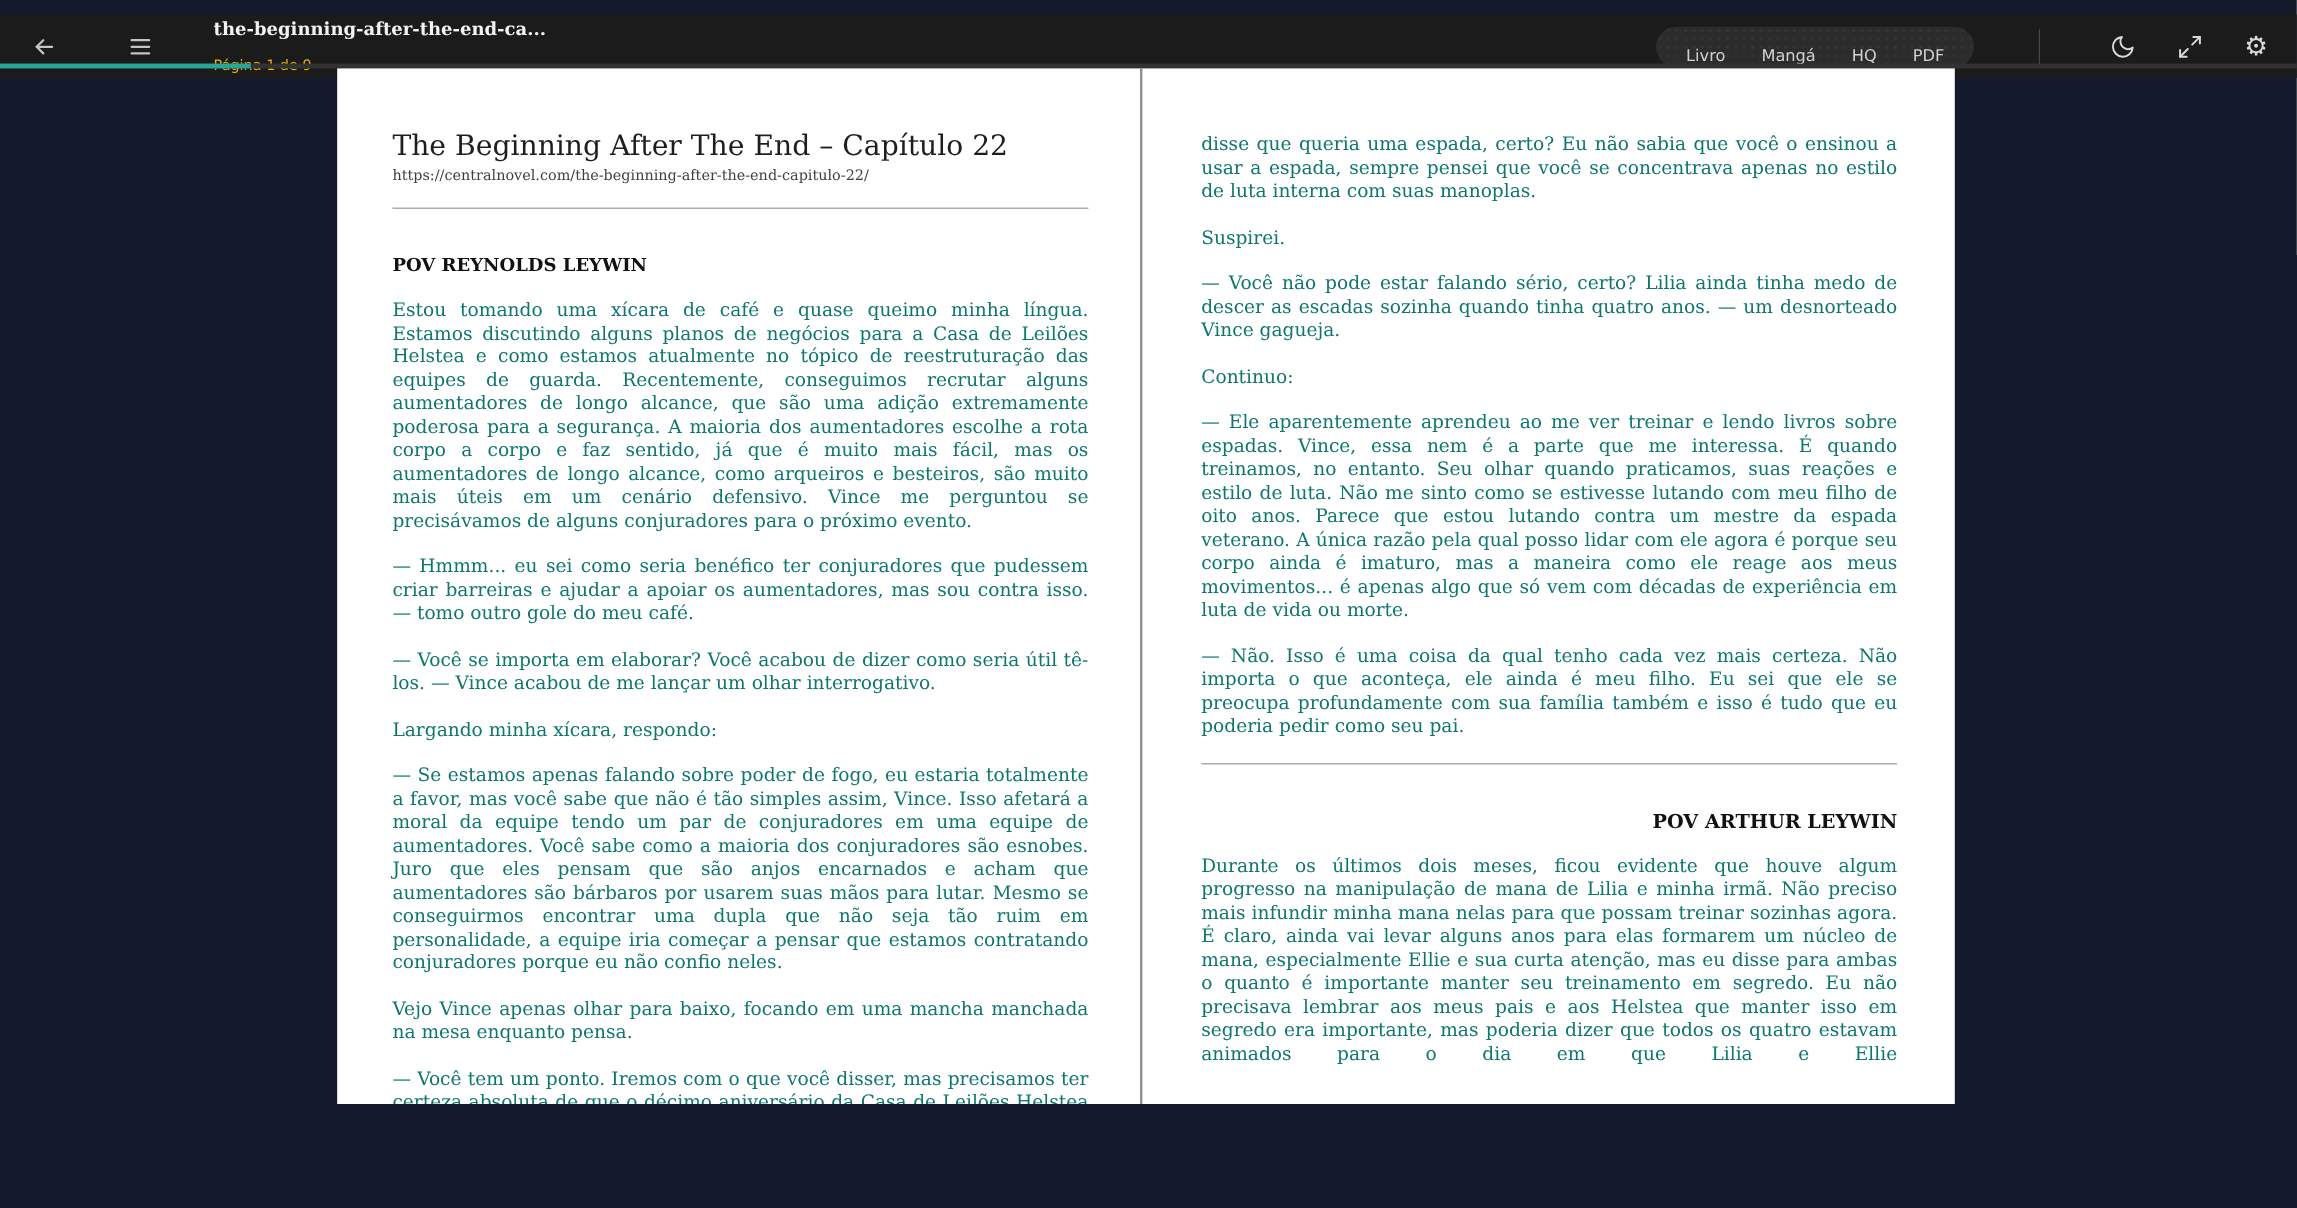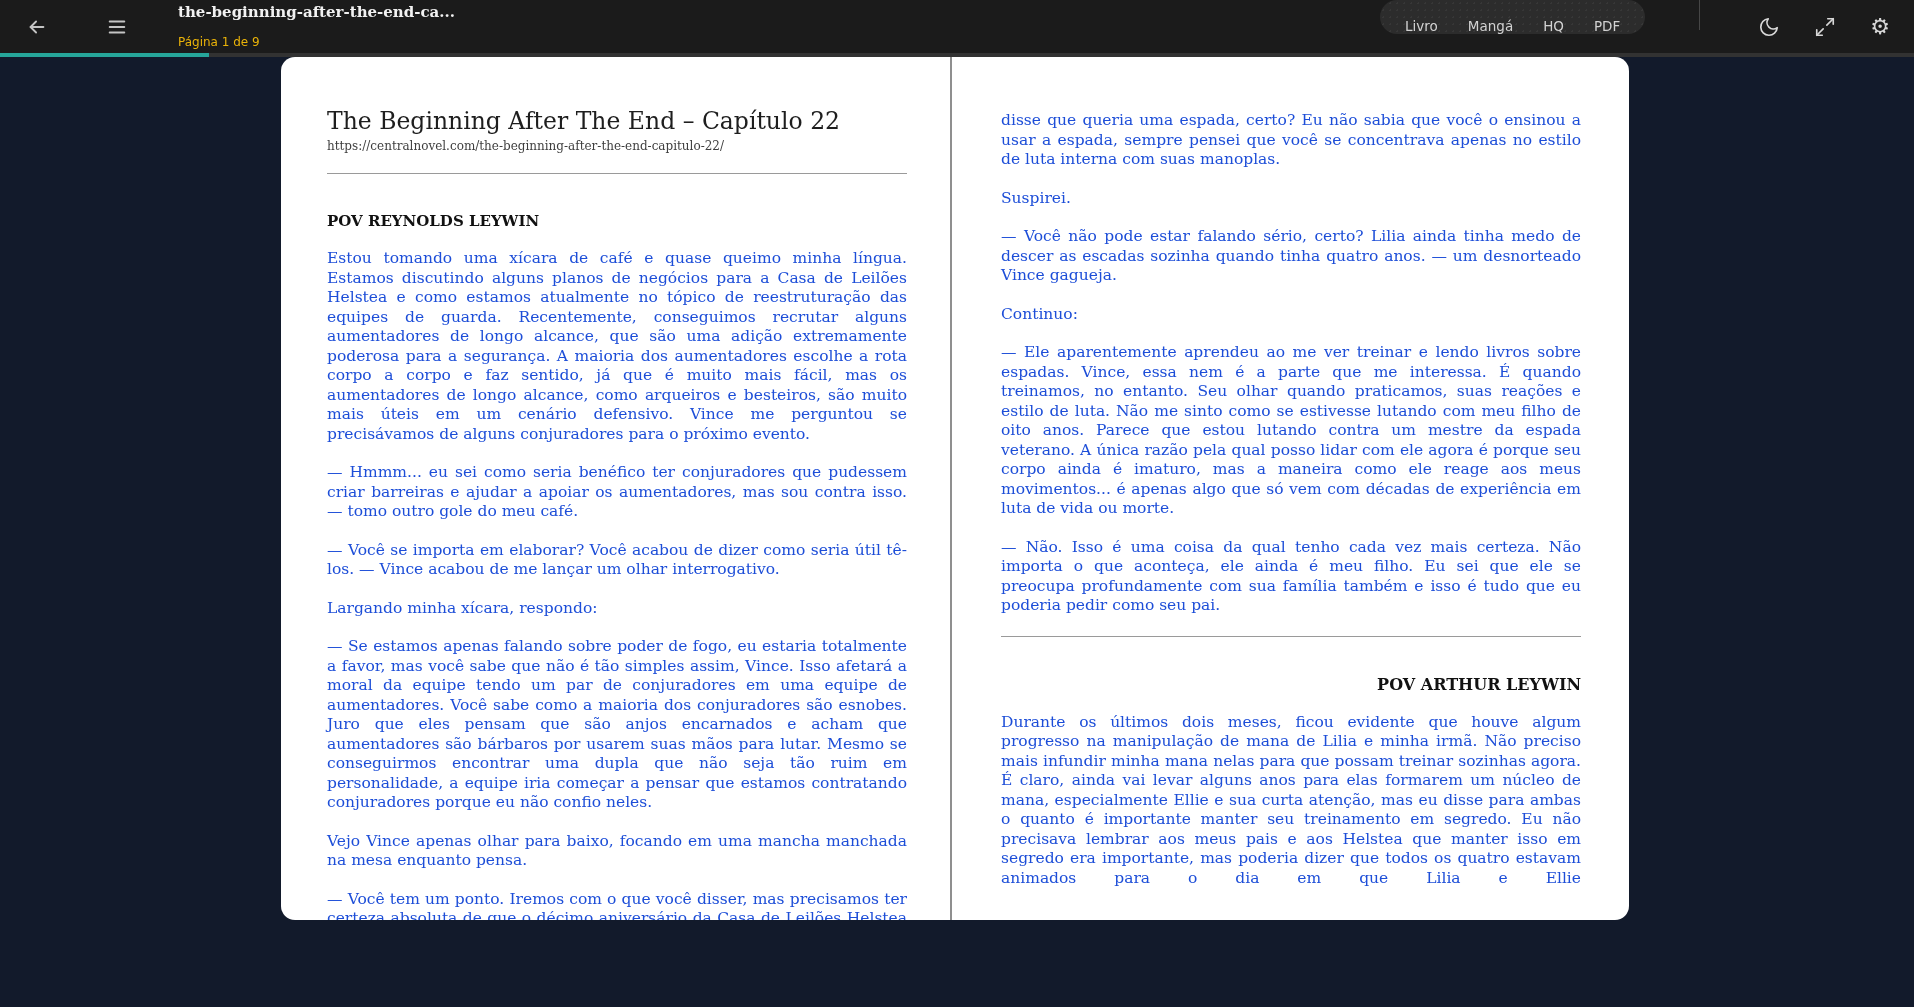--- a/index.html
+++ b/index.html
@@ -1,22 +1,22 @@
 <!DOCTYPE html>
 <html><head>
 <meta charset="utf-8">
 <style>
   * { margin:0; padding:0; box-sizing:border-box; }
   html,body { width:1914px; height:1007px; overflow:hidden; }
   body { background:#121a2b; font-family:"DejaVu Sans","Liberation Sans",sans-serif; }
 
   
   .topbar {
-    position:absolute; top:0; left:0; width:1914px; height:53px;
-    background:#1b1b1b; display:flex; padding:0 20px 0 22px;gap:28px;
+    position:absolute; top:12px; left:0; width:1914px; height:53px;
+    background:#1b1b1b; display:flex; align-items:center; padding:0 20px 0 22px;gap:28px;
   }
   .icon-btn { background:none; border:none; cursor:pointer; display:flex; align-items:center; justify-content:center; padding:4px; }
   .icon-btn svg { display:block; }
   .menu-btn { margin-left:22px; }
   .title-block { margin-left:18px; display:flex; flex-direction:column; justify-content:center; }
   .doc-title { color:#f2f2f2; font-family:"DejaVu Serif","Liberation Serif",serif; font-weight:bold; font-size:15px; line-height:17px; }
   .doc-subtitle { color:#eab308; font-size:12px; line-height:14px; margin-top:14px; }
   .topbar-spacer { flex:1; }
 
   .format-group {
@@ -35,21 +35,21 @@
   .right-icons { display:flex; align-items:center; gap:26px; }
   .gear-glyph { font-size:22px; color:#d8d8d8; line-height:22px; }
 
   
   .progress-track { position:absolute; top:53px; left:0; width:1914px; height:4px; background:#323232; }
   .progress-fill { height:100%; background:#26a69a; }
 
   
   .reader {
     position:absolute; top:57px; left:281px; width:1348px; height:863px;
-    background:#ffffff; display:flex;border-radius:14px;
+    background:#ffffff; display:flex;
   }
   .page { height:100%; overflow:hidden; }
   .page-left  { width:671px; padding:50px 43px 0 46px; border-right:2px solid #8f8f8f; }
   .page-right { width:675px; padding:54px 46px 0 49px; }
 
   .chapter-title {
     font-family:"DejaVu Serif","Liberation Serif",serif; font-weight:normal;
     font-size:23.5px; color:#1e1e1e; line-height:28px;
   }
   .chapter-url {
@@ -62,21 +62,21 @@
   .pov-heading {
     font-family:"DejaVu Serif","Liberation Serif",serif; font-weight:bold;
     font-size:15px; color:#111; margin:38px 0 19px 0;
   }
   .page-right .pov-heading-r {
     font-family:"DejaVu Serif","Liberation Serif",serif; font-weight:bold;
     font-size:16px; color:#111; margin:0 0 19px 0;text-align:right;
   }
   .body-text p {
     font-family:"DejaVu Serif","Liberation Serif",serif;
-    font-size:15.5px; line-height:19.5px; color:#1d4ed8;
+    font-size:15.5px; line-height:19.5px; color:#0f766e;
     text-align:justify; margin:0 0 19px 0;
   }
   .body-text p.cut { text-align-last:justify; margin-bottom:0; }
 </style>
 </head>
 <body>
 
 <header class="topbar">
   <button class="icon-btn">
     <span>

